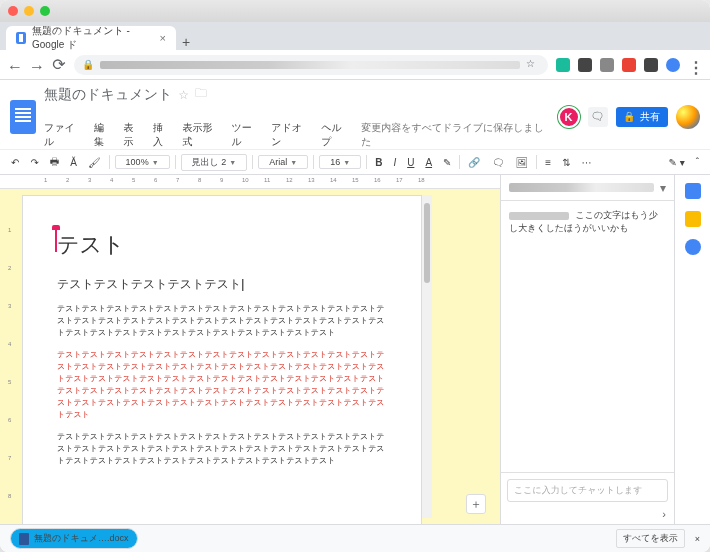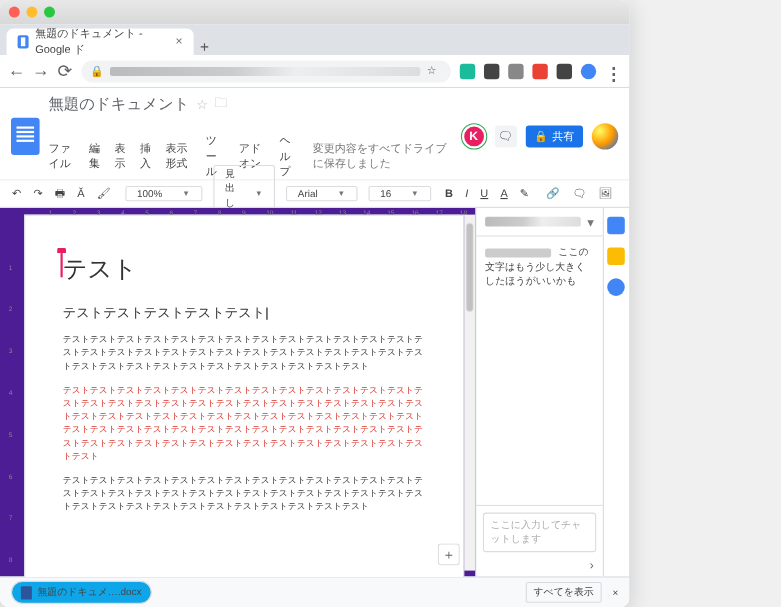--- a/index.html
+++ b/index.html
@@ -1,17 +1,17 @@
 <!DOCTYPE html>
 <html><head>
 <meta charset="utf-8">
 <style>
   * { box-sizing: border-box; margin: 0; padding: 0; }
   html, body { width: 710px; height: 552px; font-family: Arial, "Hiragino Sans", sans-serif; background: #f0f0f0; }
-  .window { width: 572px; height: 552px; background: #fff; border-radius: 8px; box-shadow: 0 4px 20px rgba(0,0,0,0.15); overflow: hidden; display: flex; flex-direction: column; }
+  .window { width: 710px; height: 552px; background: #fff; border-radius: 8px; box-shadow: 0 4px 20px rgba(0,0,0,0.15); overflow: hidden; display: flex; flex-direction: column; }
   .titlebar { height: 22px; background: linear-gradient(#e8e8e8,#d8d8d8); display: flex; align-items: center; padding: 0 8px; gap: 6px; }
   .tb-dot { width: 10px; height: 10px; border-radius: 50%; }
   .tb-red { background:#ff5f57; } .tb-yel { background:#ffbd2e; } .tb-grn { background:#28c940; }
   .tabstrip { height: 28px; background: #dee1e6; display: flex; align-items: flex-end; padding: 0 6px; }
   .tab { background:#fff; height: 24px; border-radius: 6px 6px 0 0; display:flex; align-items:center; padding:0 10px; font-size:10px; color:#444; gap:6px; max-width:170px; }
   .tab .fav { width:12px; height:12px; background:#4285f4; border-radius:2px; position:relative; }
   .tab .fav::after { content:''; position:absolute; inset:2px 3px; background:#fff; }
   .tab .x { color:#777; font-size:11px; }
   .newtab { width:20px; text-align:center; color:#555; font-size:14px; }
   .urlbar { height: 30px; background:#fff; border-bottom:1px solid #dadce0; display:flex; align-items:center; padding:0 8px; gap:8px; }
@@ -34,24 +34,24 @@
   .menus { font-size:10px; color:#444; display:flex; gap:10px; margin-top:16px; align-items:center; }
   .save-msg { color:#777; font-size:10px; }
   .hdr-right { display:flex; align-items:center; gap:8px; }
   .avatar-k { width:22px; height:22px; border-radius:50%; background:#e91e63; color:#fff; font-size:11px; display:flex; align-items:center; justify-content:center; font-weight:bold; border:2px solid #fff; box-shadow:0 0 0 1px #34a853; }
   .tinybtn { width:20px; height:20px; border-radius:3px; background:#f1f3f4; color:#5f6368; display:flex; align-items:center; justify-content:center; font-size:11px; }
   .share-btn { background:#1a73e8; color:#fff; font-size:10px; padding:3px 8px; border-radius:3px; display:flex; align-items:center; gap:4px; }
   .avatar-prof { width:24px; height:24px; border-radius:50%; background:radial-gradient(circle at 30% 30%,#ff6,#f90,#06f); }
   .toolbar { height:26px; border-top:1px solid #eee; border-bottom:1px solid #dadce0; display:flex; align-items:center; padding:0 8px; gap:5px; font-size:10px; color:#444; }
   .tb-sep { width:1px; height:14px; background:#ddd; }
   .tb-item { display:flex; align-items:center; gap:2px; padding:2px 3px; }
-  .tb-sel { border:1px solid #dadce0; border-radius:2px; padding:1px 10px; display:flex; align-items:center; gap:18px; font-size:9px; }
+  .tb-sel { border:1px solid #dadce0; border-radius:2px; padding:1px 10px; display:flex; align-items:center; gap:3px; font-size:9px; }
   .carrot { font-size:7px; color:#777; }
   .content-row { flex:1; display:flex; overflow:hidden; }
-  .editor-col { flex:1; display:flex; flex-direction:row; background:#4c1d95; position:relative; }
+  .editor-col { flex:1; display:flex; flex-direction:column; background:#fef9c3; position:relative; }
   .ruler { height:14px; background:#fff; border-bottom:1px solid #e0e0e0; position:relative; font-size:6px; color:#888; }
   .ruler-tick { position:absolute; top:2px; }
   .doc-scroll { flex:1; overflow:auto; padding:6px 0 6px 22px; display:flex; }
   .gutter { width:14px; position:absolute; left:4px; top:14px; bottom:0; font-size:6px; color:#888; }
   .gutter span { position:absolute; left:4px; }
   .page { width:400px; min-height:380px; background:#fff; border:1px solid #dadce0; padding:32px 34px; font-size:8px; color:#333; line-height:1.5; }
   .h1 { font-size:22px; color:#333; margin-bottom:14px; position:relative; }
   .cursor-left { position:absolute; left:-2px; top:2px; width:1.5px; height:22px; background:#e91e63; }
   .cursor-left::before { content:''; position:absolute; top:-5px; left:-3px; width:8px; height:5px; background:#e91e63; border-radius:2px 2px 0 0; }
   .h2 { font-size:12px; color:#333; margin-bottom:10px; }

